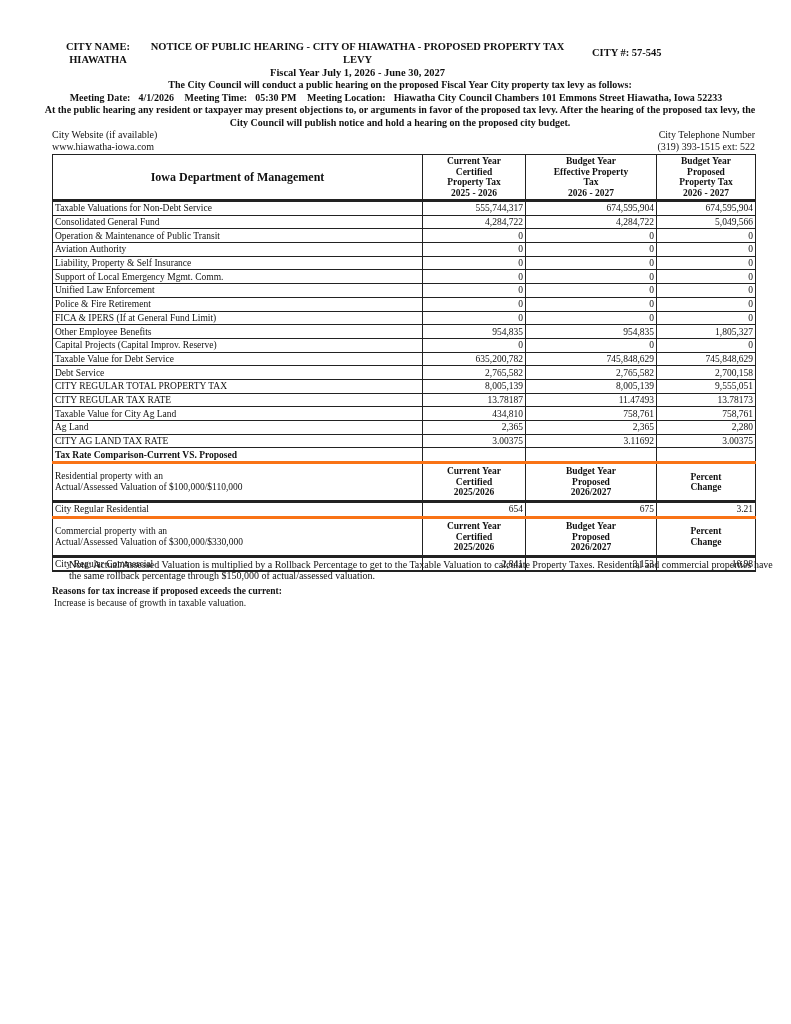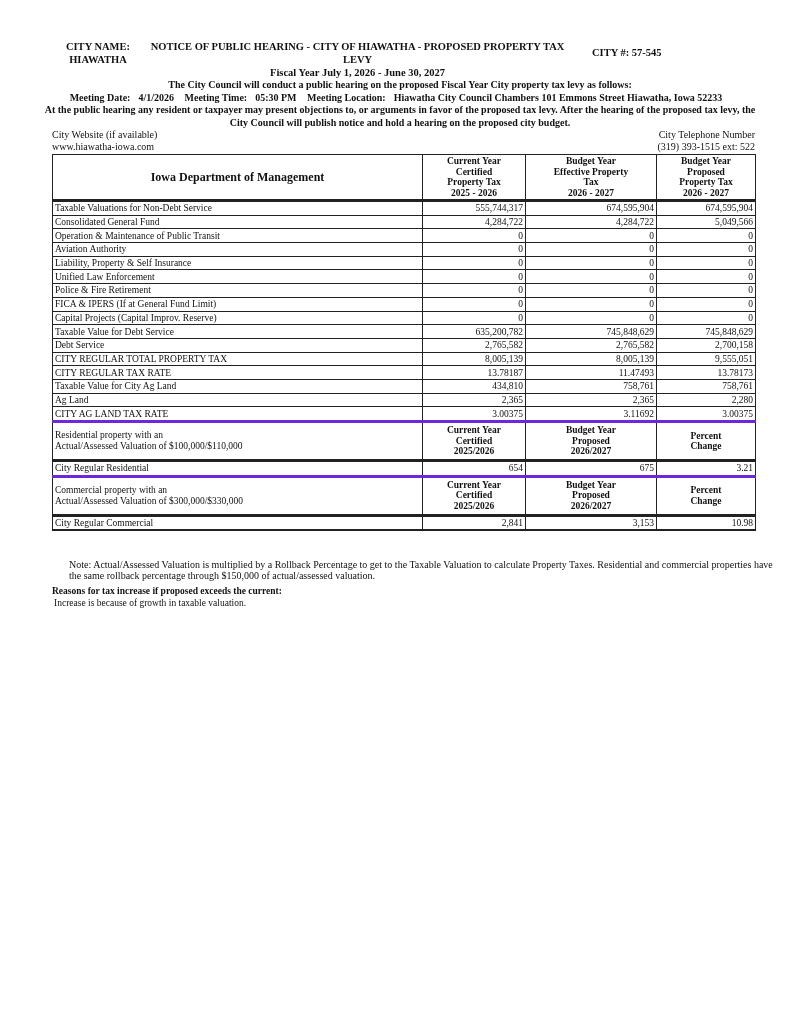--- a/index.html
+++ b/index.html
@@ -19,21 +19,21 @@
   .contact .left { position: absolute; left: 0; top: 0; }
   .contact .right { position: absolute; right: 0; top: 0; text-align: right; }
   table.levy { position: absolute; left: 52px; top: 154px; width: 703px;
                border-collapse: collapse; font-size: 9.5px; table-layout: fixed; }
   table.levy td, table.levy th { border: 1px solid #222; padding: 0 2px; height: 12.7px;
                line-height: 12px; white-space: nowrap; overflow: hidden; }
   table.levy th { font-weight: bold; text-align: center; line-height: 10.5px; padding: 1px 2px; }
   table.levy td.num { text-align: right; }
   table.levy tr.head th { border-bottom: 3px solid #222; height: 42px; }
   table.levy tr.head th.dept { font-size: 12px; }
-  table.levy tr.sub th { height: 34px; border-top: 3px solid #6d28d9; border-bottom: 3px solid #222; }
+  table.levy tr.sub th { height: 34px; border-top: 3px solid #f97316; border-bottom: 3px solid #222; }
   table.levy tr.sub th.desc { text-align: left; font-weight: normal; line-height: 11px; }
   table.levy td.bold { font-weight: bold; }
   table.levy tr.bottomrow td { border-bottom: 2px solid #222; margin-top: 35px; }
   .note { position: absolute; top: 560px; left: 69px; width: 705px; font-size: 10px; line-height: 10.5px; }
   .reasons-title { position: absolute; top: 586px; left: 52px; font-weight: bold; font-size: 9.5px; }
   .reasons-text { position: absolute; top: 598px; left: 54px; font-size: 9.5px; }
 </style>
 </head>
 <body>
 
@@ -125,36 +125,48 @@
         <td class="num">0</td>
         <td class="num">0</td>
       </tr>
       <tr>
         <td>Liability, Property &amp; Self Insurance</td>
         <td class="num">0</td>
         <td class="num">0</td>
         <td class="num">0</td>
       </tr>
       <tr>
+        <td>Support of Local Emergency Mgmt. Comm.</td>
+        <td class="num">0</td>
+        <td class="num">0</td>
+        <td class="num">0</td>
+      </tr>
+      <tr>
         <td>Unified Law Enforcement</td>
         <td class="num">0</td>
         <td class="num">0</td>
         <td class="num">0</td>
       </tr>
       <tr>
         <td>Police &amp; Fire Retirement</td>
         <td class="num">0</td>
         <td class="num">0</td>
         <td class="num">0</td>
       </tr>
       <tr>
         <td>FICA &amp; IPERS (If at General Fund Limit)</td>
         <td class="num">0</td>
         <td class="num">0</td>
         <td class="num">0</td>
+      </tr>
+      <tr>
+        <td>Other Employee Benefits</td>
+        <td class="num">954,835</td>
+        <td class="num">954,835</td>
+        <td class="num">1,805,327</td>
       </tr>
       <tr>
         <td>Capital Projects (Capital Improv. Reserve)</td>
         <td class="num">0</td>
         <td class="num">0</td>
         <td class="num">0</td>
       </tr>
       <tr>
         <td>Taxable Value for Debt Service</td>
         <td class="num">635,200,782</td>
@@ -192,20 +204,26 @@
         <td class="num">2,280</td>
       </tr>
       <tr>
         <td>CITY AG LAND TAX RATE</td>
         <td class="num">3.00375</td>
         <td class="num">3.11692</td>
         <td class="num">3.00375</td>
       </tr>
     </tbody>
   <tbody>
+      <tr>
+    <td class="bold">Tax Rate Comparison-Current VS. Proposed</td>
+    <td></td>
+    <td></td>
+    <td></td>
+  </tr>
   <tr class="sub">
     <th class="desc">
       <div>Residential property with an</div>
       <div>Actual/Assessed Valuation of $100,000/$110,000</div>
     </th>
     <th>
       <div>Current Year</div>
       <div>Certified</div>
       <div>2025/2026</div>
     </th>

